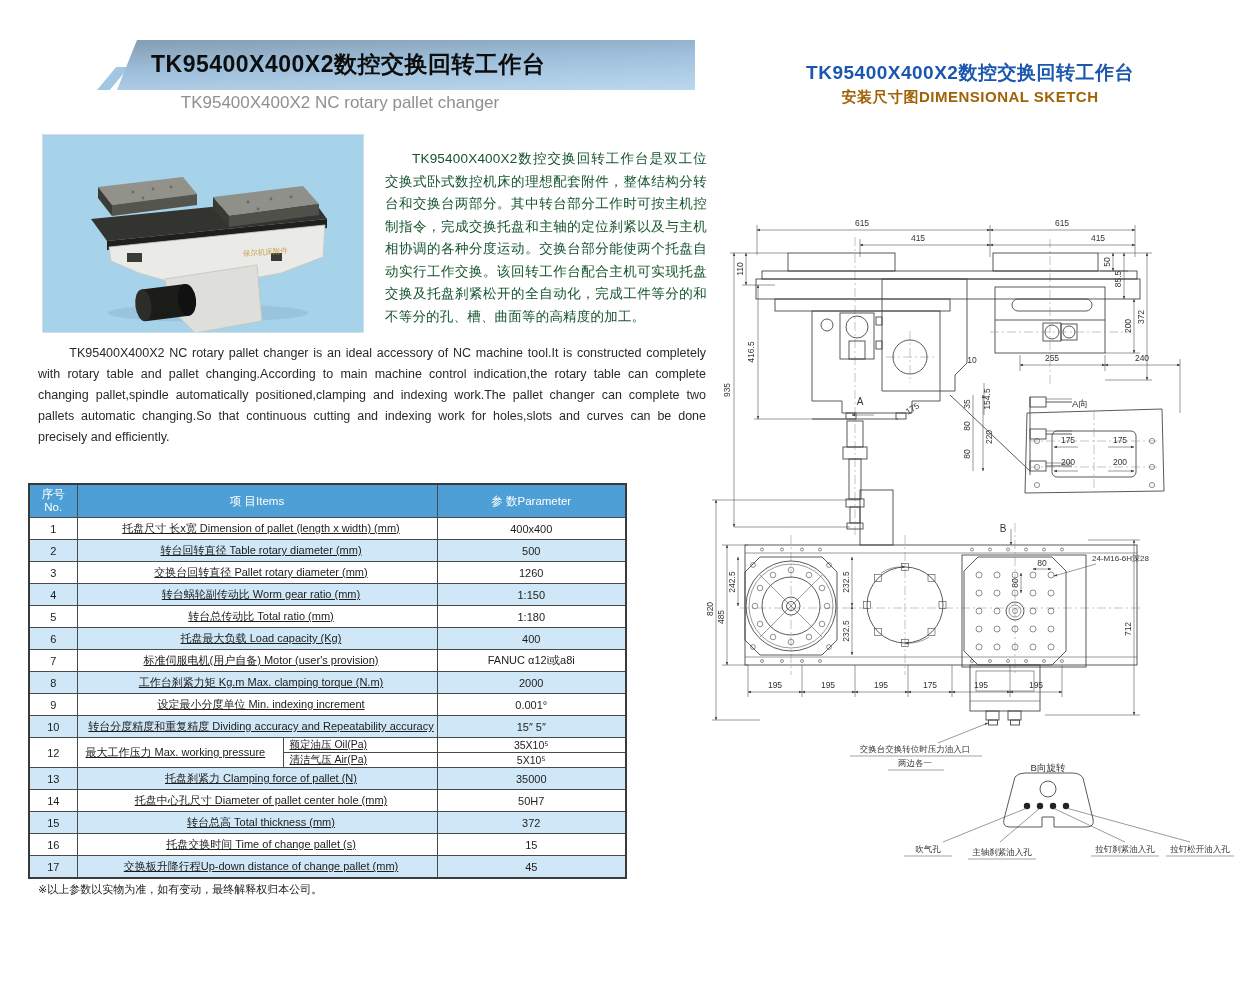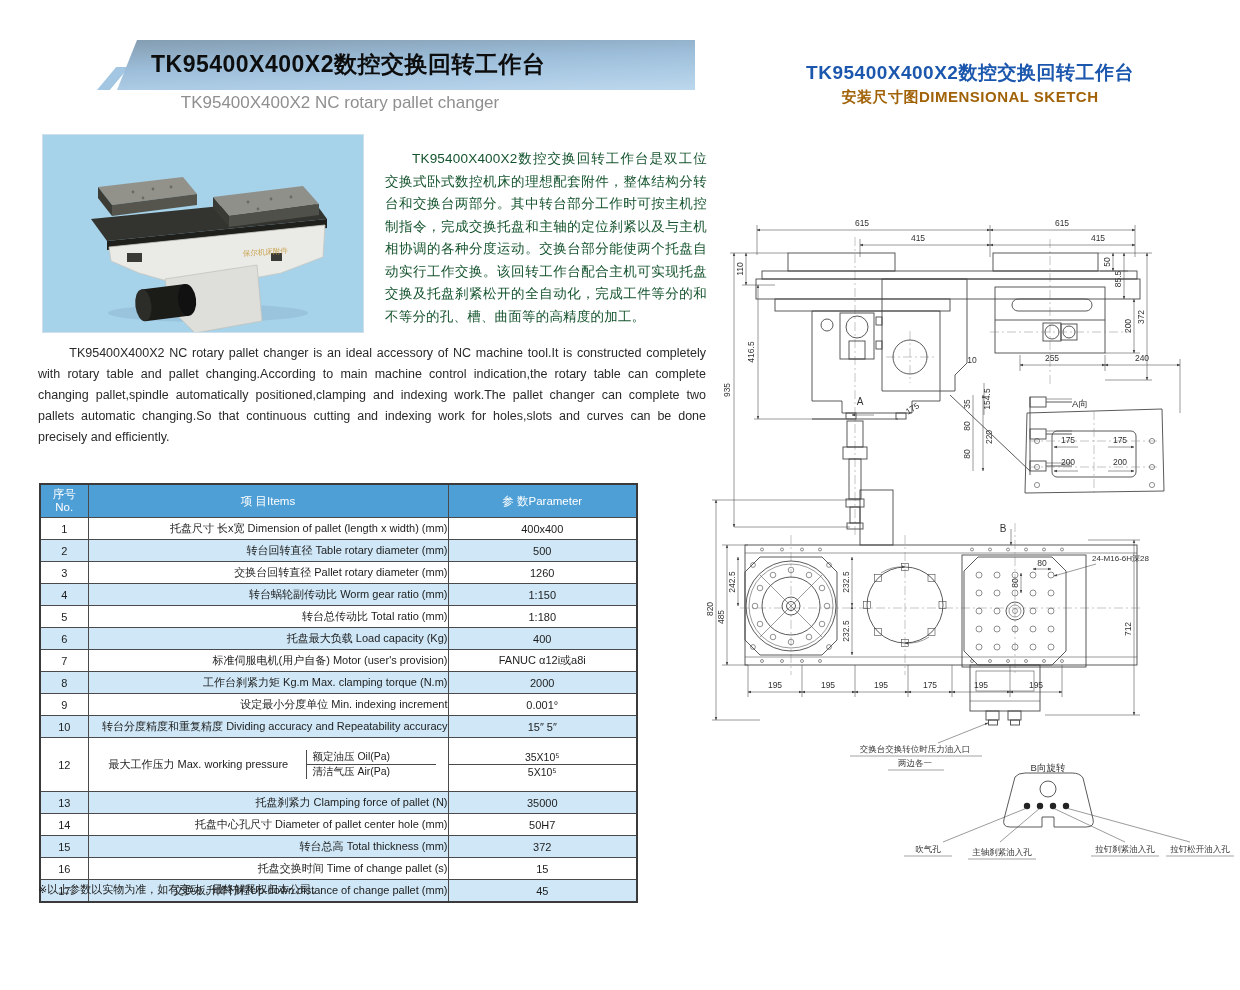--- a/index.html
+++ b/index.html
@@ -30,28 +30,28 @@
 
   
   .intro-cn{position:absolute;left:385px;top:148px;width:322px;height:186px;
     font-size:13.5px;line-height:22.5px;text-align:justify;color:#14532d;
     text-indent:2em;letter-spacing:.2px;}
   .intro-en{position:absolute;left:38px;top:343px;width:668px;
     font-size:12.5px;line-height:21px;text-align:justify;color:#2a2a2a;text-indent:2.5em;}
 
   
   .spec-title{position:absolute;left:40px;top:462px;font-size:12.5px;color:#111;margin-top:26px;}
-  .spec-wrap{position:absolute;left:39px;top:483px;width:597px;}
+  .spec-wrap{position:absolute;left:28px;top:483px;width:597px;}
   table.spec{border-collapse:collapse;width:597px;border:2px solid #3a3a3a;table-layout:fixed;}
   table.spec th,table.spec td{border:1px solid #4a4a4a;font-size:11px;padding:0;}
   table.spec thead th{background:#4e9fd6;color:#fff;font-weight:normal;height:32px;
     font-size:11.5px;text-align:center;}
   table.spec thead th .two{line-height:13px;}
   table.spec td{height:21px;text-align:center;color:#1d1d1d;}
-  table.spec td.c-item{text-align:right;padding-left:8px;}
+  table.spec td.c-item{text-align:center;padding-left:8px;text-decoration:underline;}
   table.spec tbody tr:nth-child(even){background:#cfe7f6;}
   table.spec tbody tr:nth-child(odd){background:#fff;}
   tr.split-row td{height:29px;}
   .split{display:flex;align-items:stretch;height:29px;}
   .sp-l{flex:0 0 197px;display:flex;align-items:center;padding-left:8px;}
   .sp-r{flex:1;border-left:1px solid #4a4a4a;display:flex;flex-direction:column;}
   .sp-r .sub{flex:1;display:flex;align-items:center;padding-left:6px;font-size:10.5px;}
   .sp-r .sub.top{border-bottom:1px solid #4a4a4a;}
   td.split-par{padding:0;}
   td.split-par .sub{height:14px;line-height:14px;font-size:10.5px;}
@@ -189,21 +189,21 @@
             <td class="c-item">设定最小分度单位 Min. indexing increment</td>
             <td class="c-par">0.001°</td>
           </tr>
           <tr>
             <td class="c-no">10</td>
             <td class="c-item">转台分度精度和重复精度 Dividing accuracy and Repeatability accuracy</td>
             <td class="c-par">15″ 5″</td>
           </tr>
           <tr class="split-row">
             <td class="c-no">12</td>
-            <td class="c-item" style="padding:12px">
+            <td class="c-item" style="padding:0">
               <div class="split">
                 <div class="sp-l">最大工作压力 Max. working pressure</div>
                 <div class="sp-r">
                   <div class="sub top">额定油压 Oil(Pa)</div>
                   <div class="sub">清洁气压 Air(Pa)</div>
                 </div>
               </div>
             </td>
             <td class="c-par split-par">
               <div class="sub top">35X10⁵</div>

